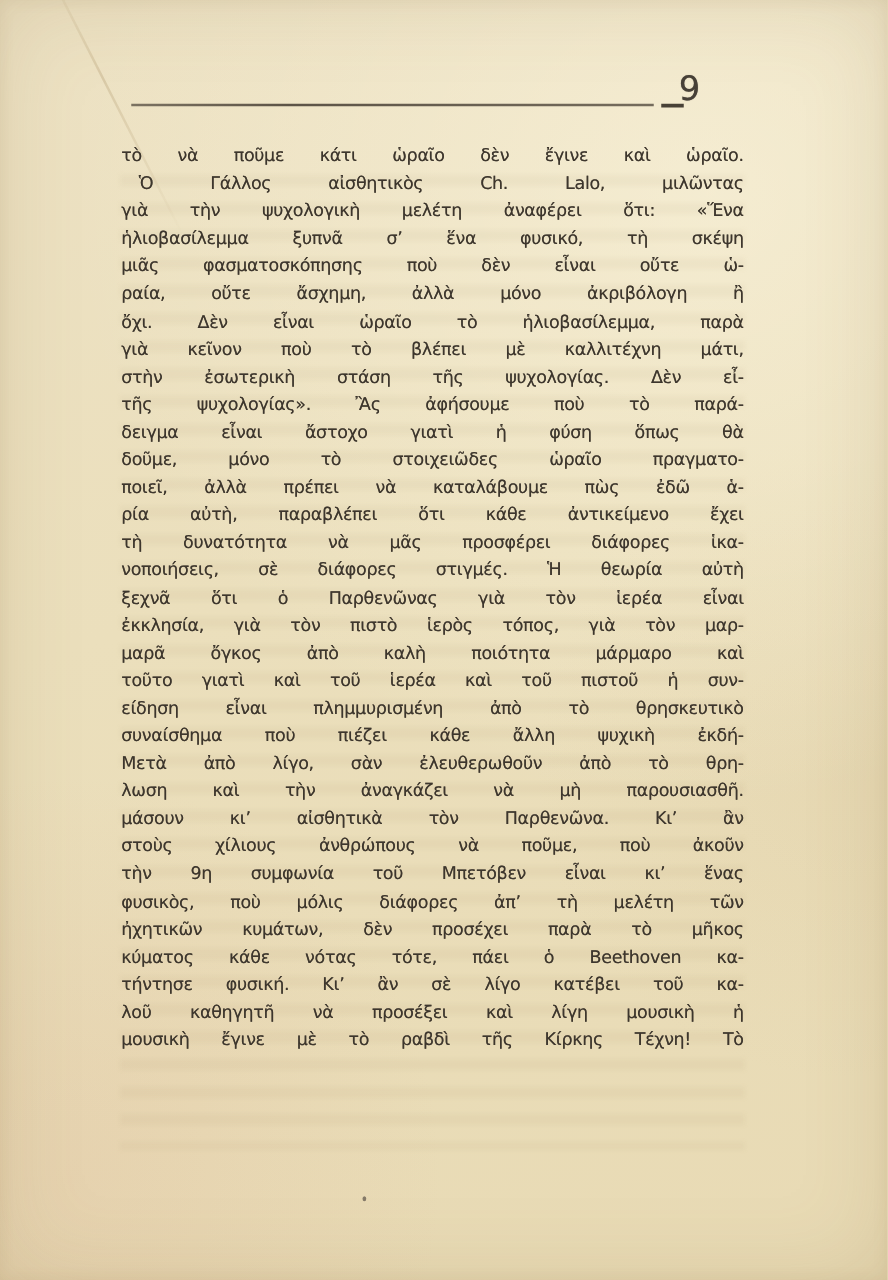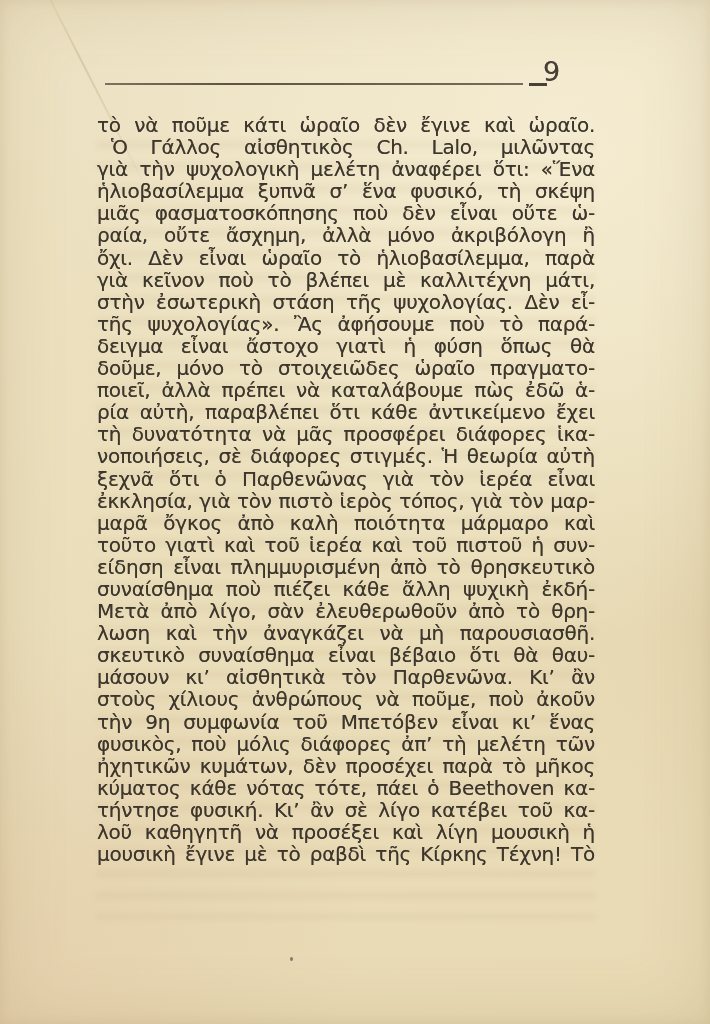--- a/index.html
+++ b/index.html
@@ -68,21 +68,21 @@
     color:#474037;
     letter-spacing:0.5px;
     text-shadow:0 0 0.6px rgba(71,64,55,0.7);
   }
   .text-block{
     position:absolute;
     left:97px;top:114px;
     width:498px;
   }
   .text-line{
-    font-size:20px;
+    font-size:14px;
     line-height:22.1px;
     color:var(--ink);
     letter-spacing:-0.25px;
     text-align:justify;
     text-align-last:justify;
     white-space:nowrap;
     text-shadow:0 0 0.5px rgba(61,54,45,0.65);
   }
   .text-line.indent{
     text-indent:14px;
@@ -125,21 +125,20 @@
       <div class="text-line">τὴ δυνατότητα νὰ μᾶς προσφέρει διάφορες ἱκα-</div>
       <div class="text-line">νοποιήσεις, σὲ διάφορες στιγμές. Ἡ θεωρία αὐτὴ</div>
       <div class="text-line">ξεχνᾶ ὅτι ὁ Παρθενῶνας γιὰ τὸν ἱερέα εἶναι</div>
       <div class="text-line">ἐκκλησία, γιὰ τὸν πιστὸ ἱερὸς τόπος, γιὰ τὸν μαρ-</div>
       <div class="text-line">μαρᾶ ὄγκος ἀπὸ καλὴ ποιότητα μάρμαρο καὶ</div>
       <div class="text-line">τοῦτο γιατὶ καὶ τοῦ ἱερέα καὶ τοῦ πιστοῦ ἡ συν-</div>
       <div class="text-line">είδηση εἶναι πλημμυρισμένη ἀπὸ τὸ θρησκευτικὸ</div>
       <div class="text-line">συναίσθημα ποὺ πιέζει κάθε ἄλλη ψυχικὴ ἐκδή-</div>
       <div class="text-line">Μετὰ ἀπὸ λίγο, σὰν ἐλευθερωθοῦν ἀπὸ τὸ θρη-</div>
       <div class="text-line">λωση καὶ τὴν ἀναγκάζει νὰ μὴ παρουσιασθῆ.</div>
-      <div class="text-line">σκευτικὸ συναίσθημα εἶναι βέβαιο ὅτι θὰ θαυ-</div>
       <div class="text-line">μάσουν κι’ αἰσθητικὰ τὸν Παρθενῶνα. Κι’ ἂν</div>
       <div class="text-line">στοὺς χίλιους ἀνθρώπους νὰ ποῦμε, ποὺ ἀκοῦν</div>
       <div class="text-line">τὴν 9η συμφωνία τοῦ Μπετόβεν εἶναι κι’ ἕνας</div>
       <div class="text-line">φυσικὸς, ποὺ μόλις διάφορες ἀπ’ τὴ μελέτη τῶν</div>
       <div class="text-line">ἠχητικῶν κυμάτων, δὲν προσέχει παρὰ τὸ μῆκος</div>
       <div class="text-line">κύματος κάθε νότας τότε, πάει ὁ Beethoven κα-</div>
       <div class="text-line">τήντησε φυσική. Κι’ ἂν σὲ λίγο κατέβει τοῦ κα-</div>
       <div class="text-line">λοῦ καθηγητῆ νὰ προσέξει καὶ λίγη μουσικὴ ἡ</div>
       <div class="text-line">μουσικὴ ἔγινε μὲ τὸ ραβδὶ τῆς Κίρκης Τέχνη! Τὸ</div>
     </div>

